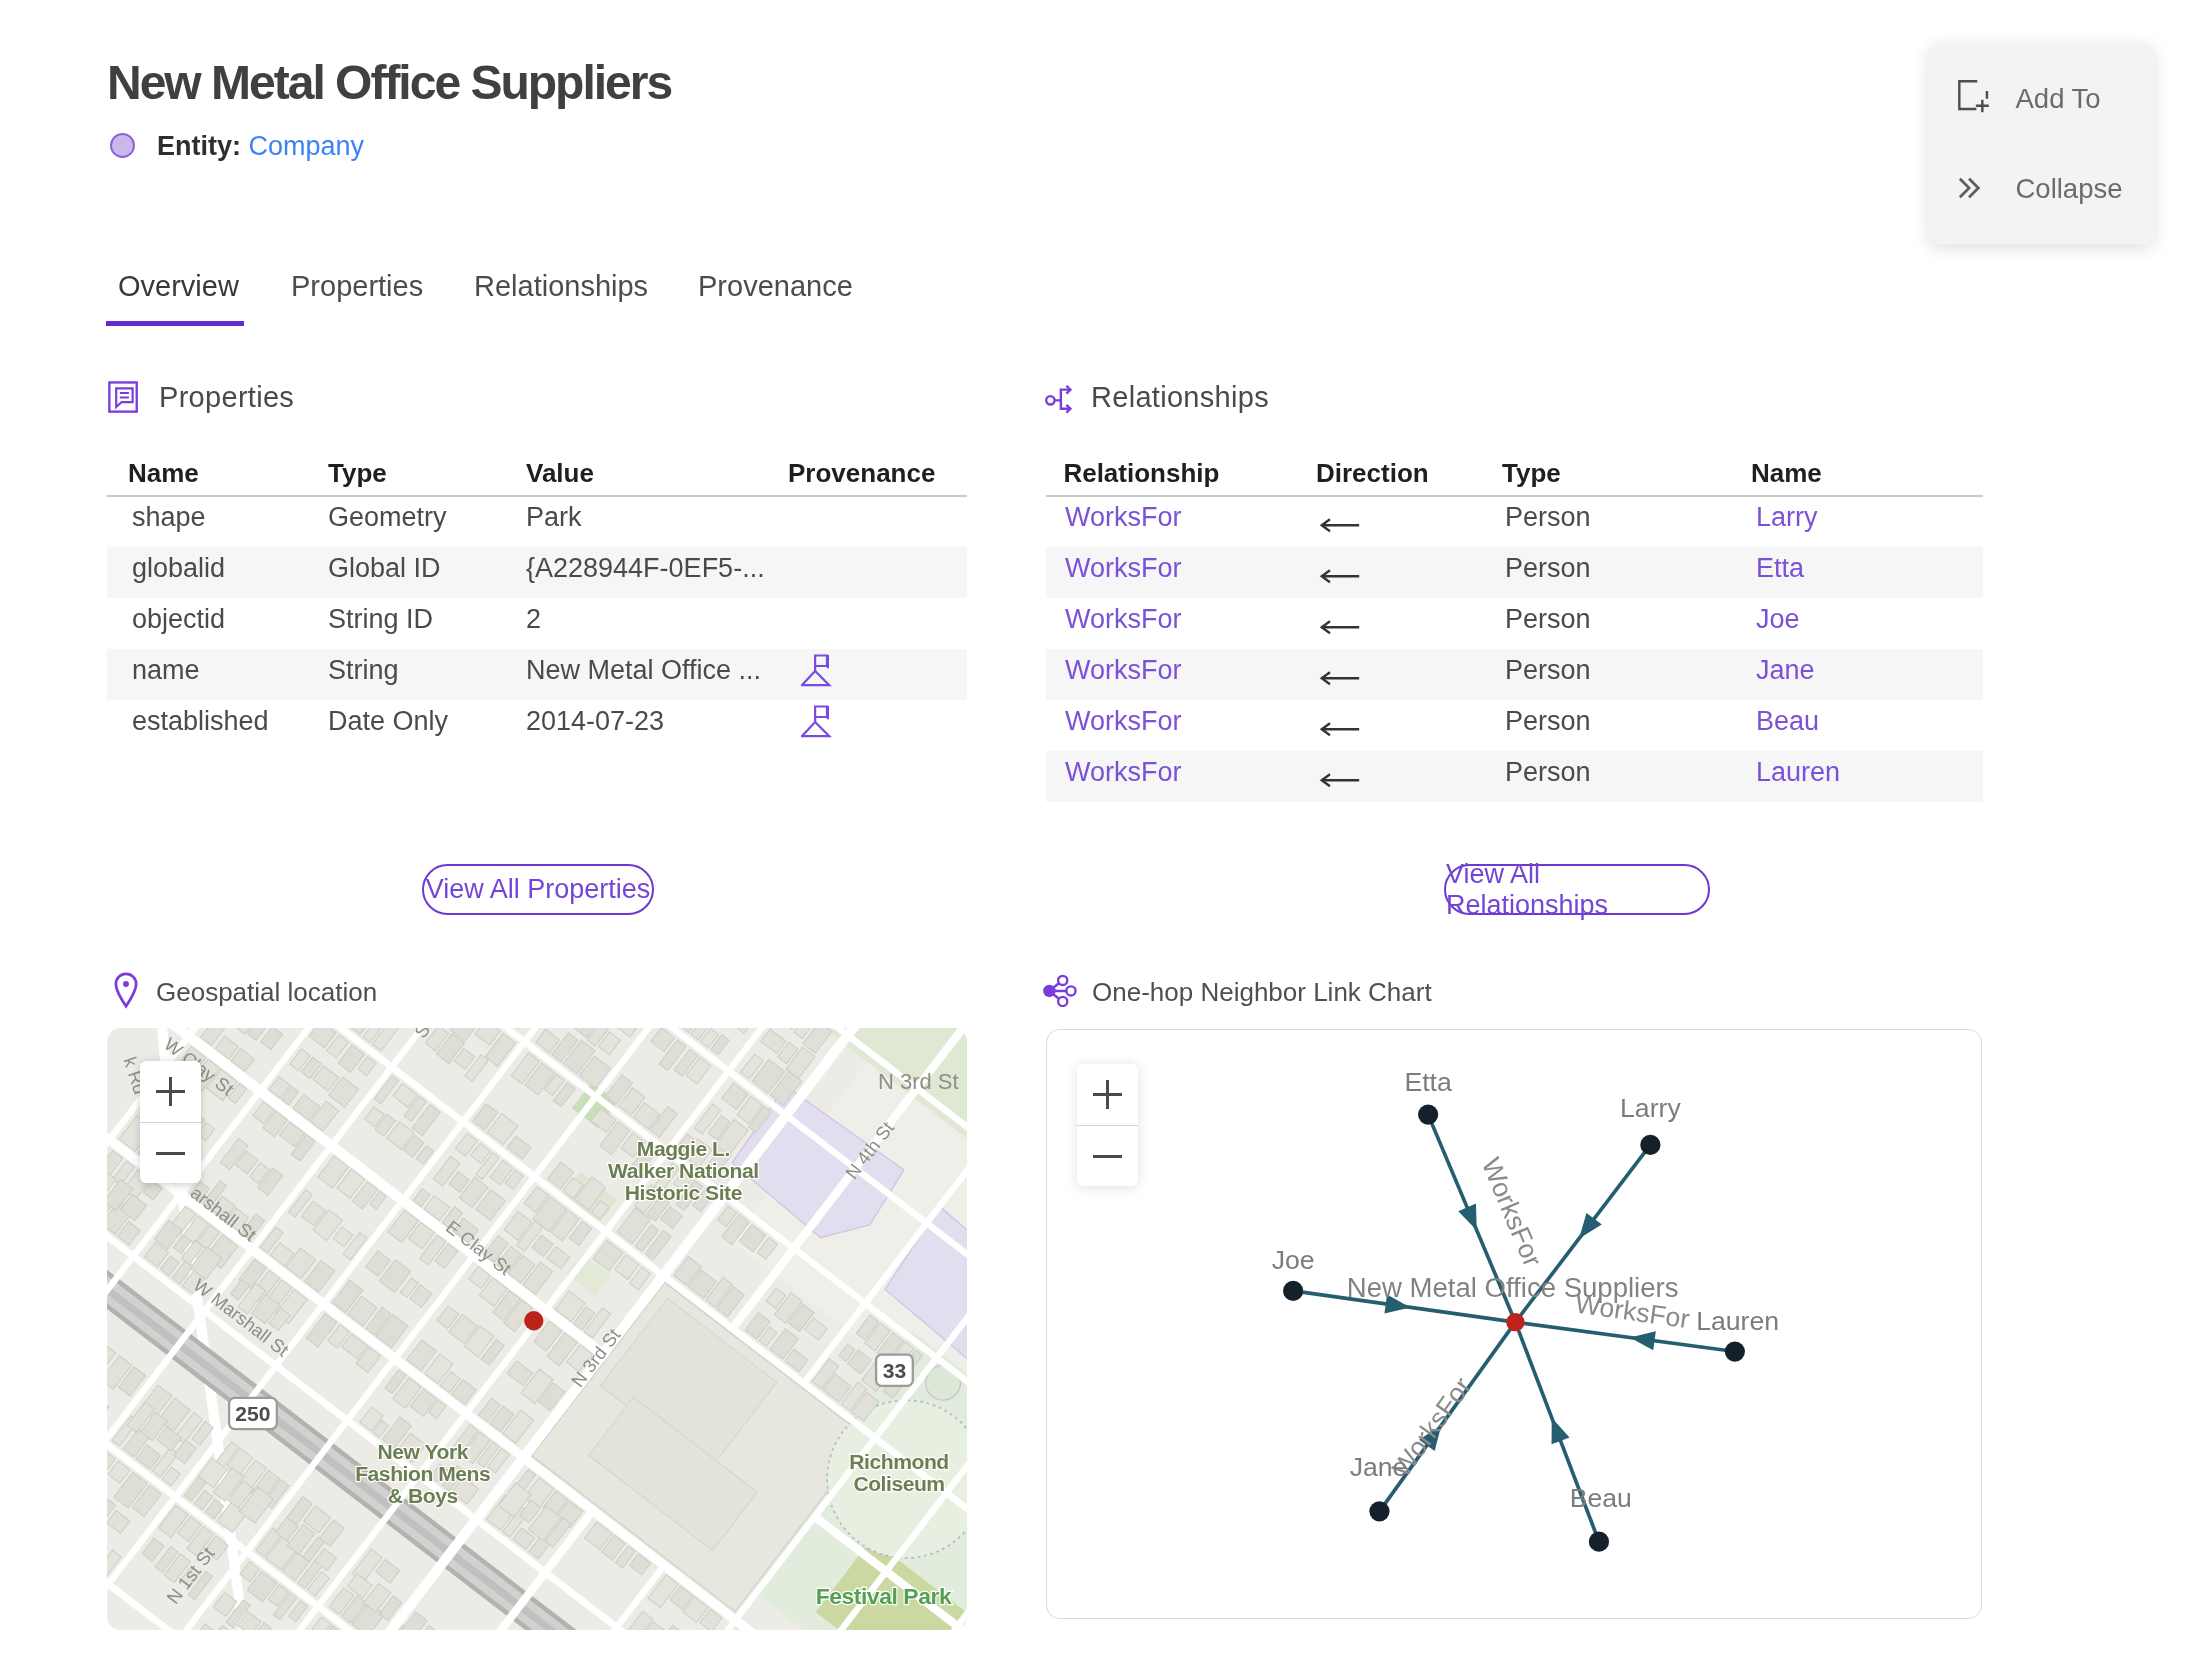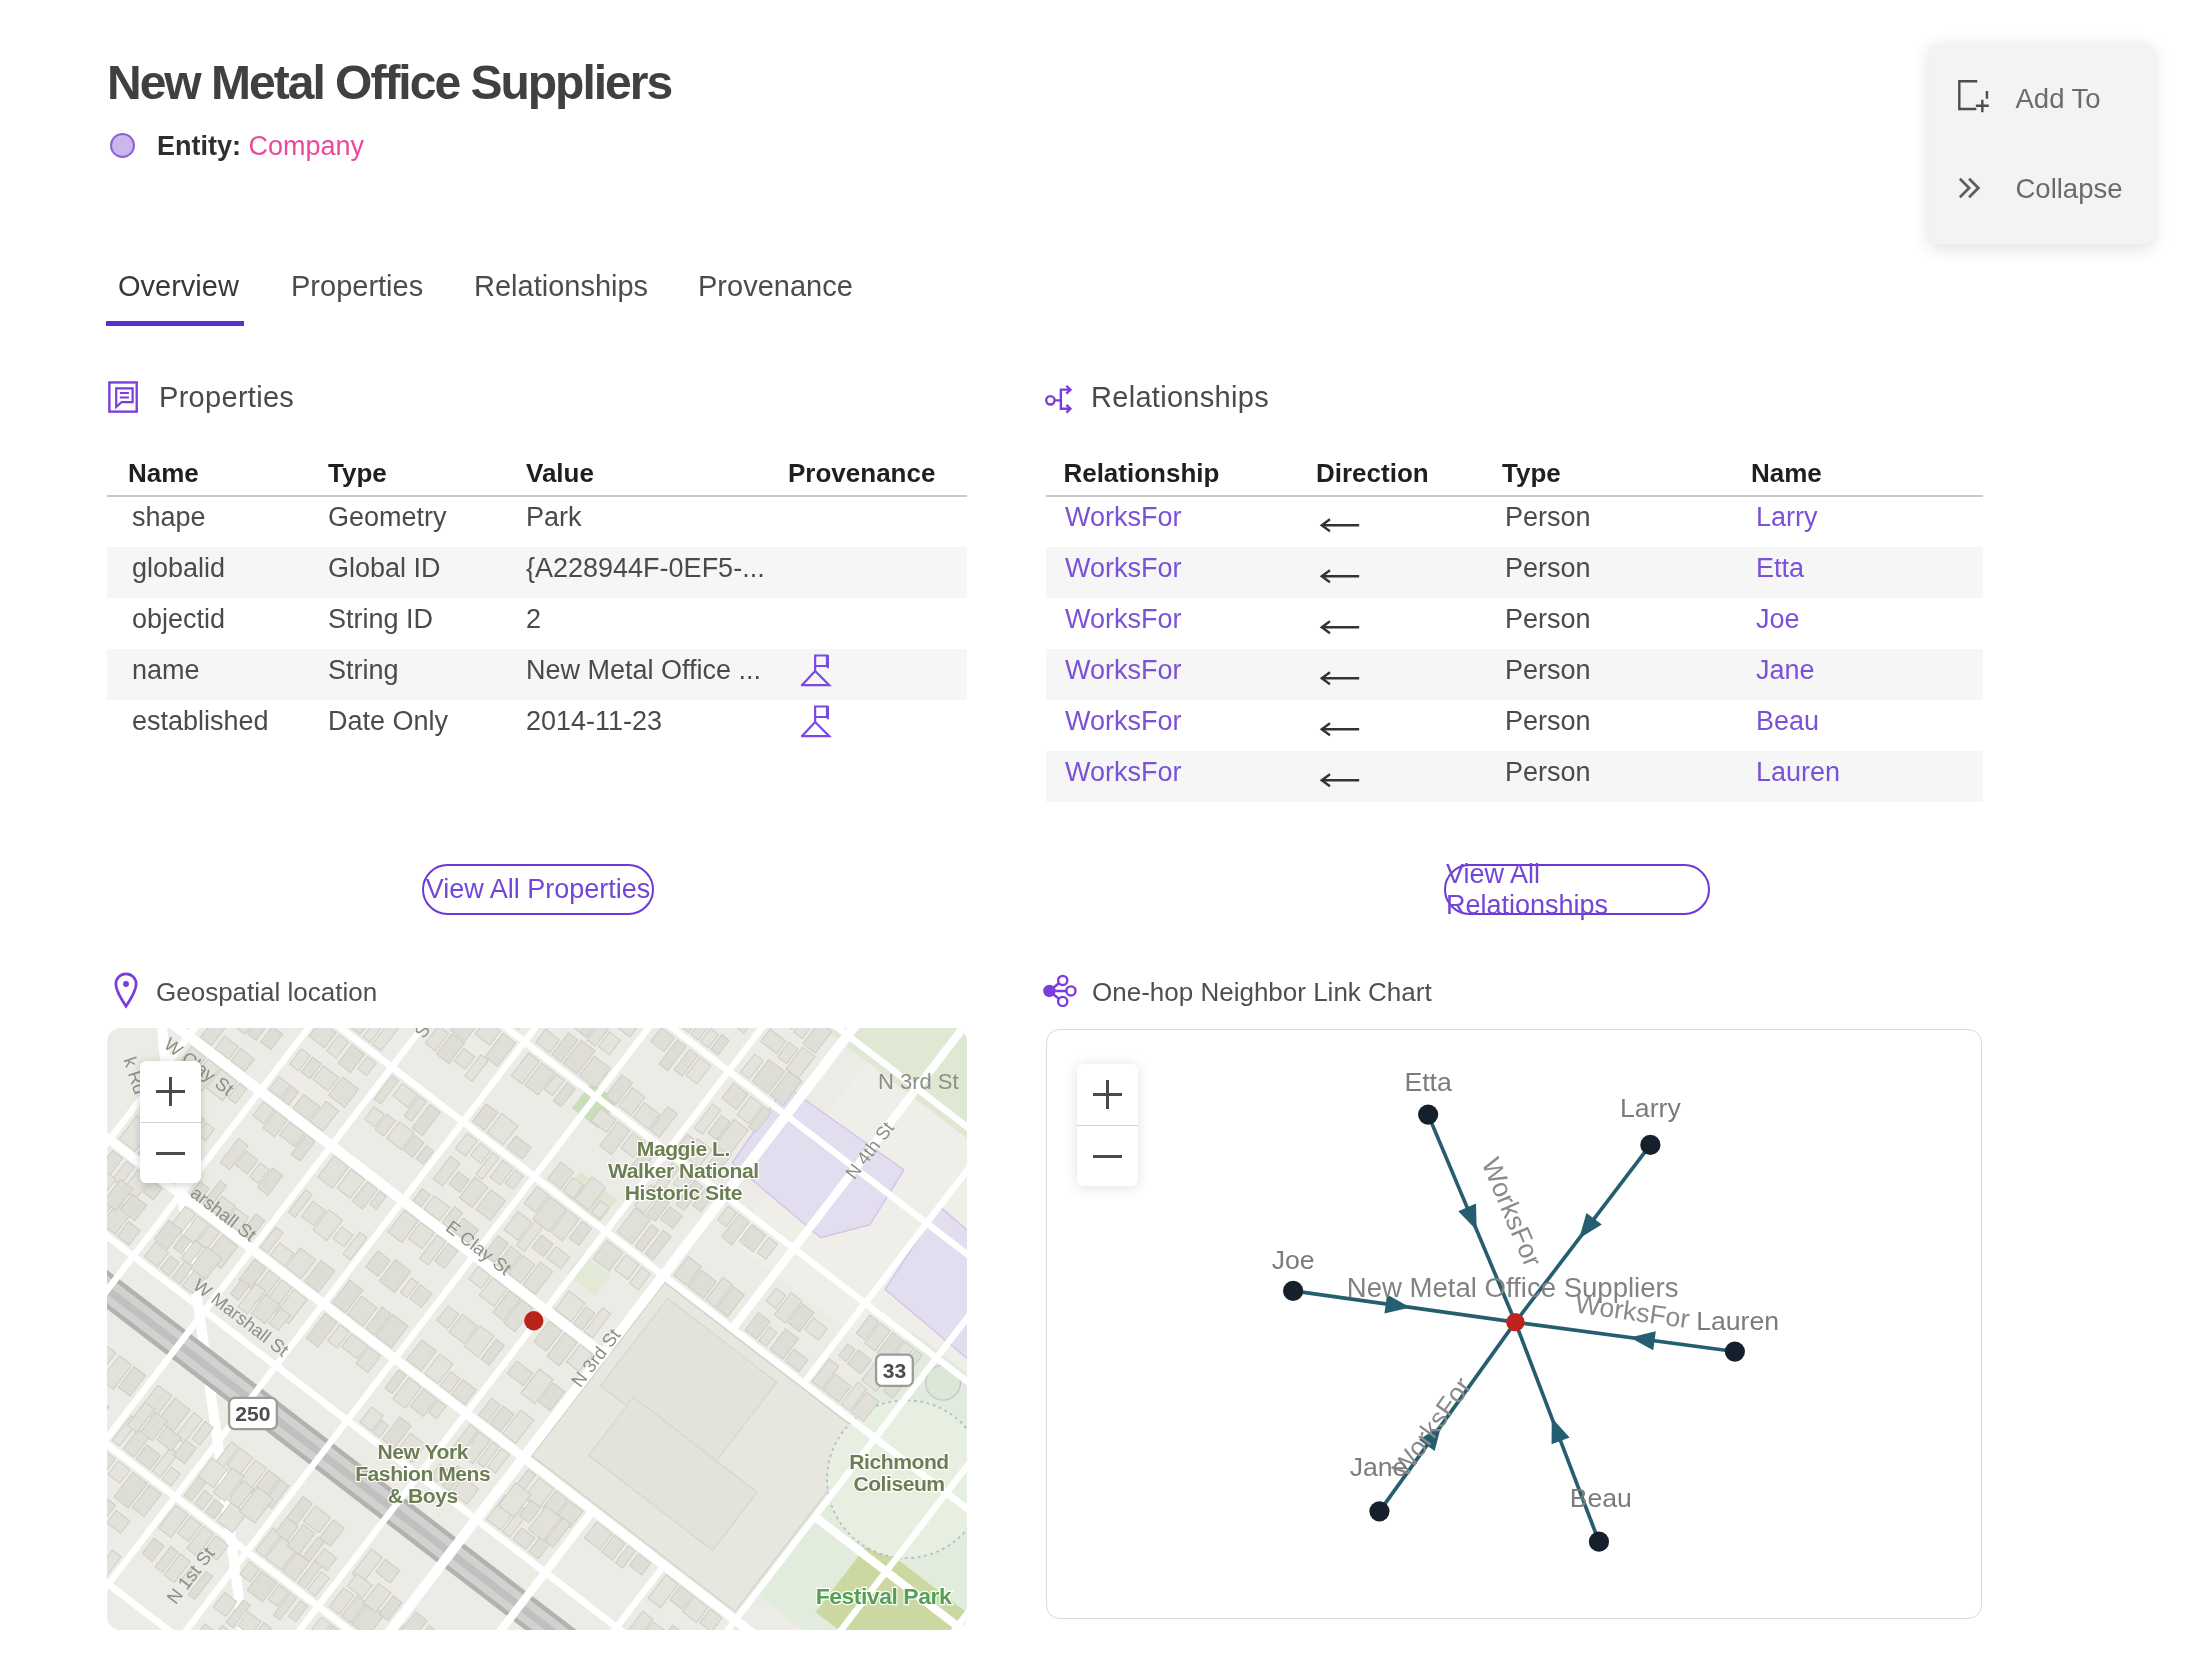--- a/index.html
+++ b/index.html
@@ -1,20 +1,20 @@
 <!DOCTYPE html>
 <html style="font-size:14.7px"><head><meta charset="utf-8"><style>
 * { margin:0; padding:0; box-sizing:border-box; }
 body { width:2204px; height:1677px; background:#ffffff; font-family:"Liberation Sans", sans-serif; position:relative; overflow:hidden; }
 .abs { position:absolute; }
 h1 { position:absolute; left:107px; top:55px; font-size:48px; color:#404040; font-weight:bold; letter-spacing:-2px; }
 .entity { position:absolute; left:110px; top:131px; }
 .entity .dot { position:absolute; left:0; top:1.8px; width:25px; height:25px; border-radius:50%; background:#cbb7ec; border:2.8px solid #8b60d8; }
 .entity .lab { position:absolute; left:47px; top:0px; font-size:27px; color:#2e2e2e; font-weight:bold; white-space:nowrap; }
-.entity .val { font-weight:normal; color:#ec4899; }
+.entity .val { font-weight:normal; color:#3b82f6; }
 .tabs { position:absolute; left:118px; top:270px; font-size:29px; color:#4c4c4c; }
 .tabs span { position:absolute; white-space:nowrap;text-align:center; }
 .tabunder { position:absolute; left:106px; top:321px; width:138px; height:4.6px; background:#5e2ccf; }
 .sechead { position:absolute; font-size:29px; color:#4a4a4a; letter-spacing:0.3px; }
 .sechead2 { position:absolute; font-size:26px; color:#4f4f4f; }
 .thead { position:absolute; height:39px; font-size:26px; font-weight:bold; color:#1f1f1f; }
 .thead span { position:absolute; top:0; white-space:nowrap; }
 .hline { position:absolute; height:1.8px; background:#c9c9c9; }
 .trow { position:absolute; height:51px; font-size:27px; color:#4a4a4a; }
 .trow span { position:absolute; top:6.4px; white-space:nowrap; }
@@ -118,21 +118,21 @@
         <g fill="none" stroke="#7a49e2" stroke-width="2.4">
           <path d="M15.5 20 V1.5 H28.5 V13 H15.5"></path>
           <path d="M29.5 1 V15.5"></path>
           <path d="M15.5 18.5 L31 34 H1 Z" stroke-linejoin="miter"></path>
         </g>
       </svg></span>
   </div>
 <div class="trow" style="left:107px;top:700px;width:860px;">
     <span style="left:25px">established</span>
     <span style="left:221px">Date Only</span>
-    <span style="left:419px">2014-11-23</span>
+    <span style="left:419px">2014-07-23</span>
     <span class="flg" style="left:694px"><svg width="31" height="34" viewBox="0 0 34 37">
         <g fill="none" stroke="#7a49e2" stroke-width="2.4">
           <path d="M15.5 20 V1.5 H28.5 V13 H15.5"></path>
           <path d="M29.5 1 V15.5"></path>
           <path d="M15.5 18.5 L31 34 H1 Z" stroke-linejoin="miter"></path>
         </g>
       </svg></span>
   </div>
 <div class="thead" style="left:1046px;top:458px;width:937px">
     <span style="left:17.4px">Relationship</span>

